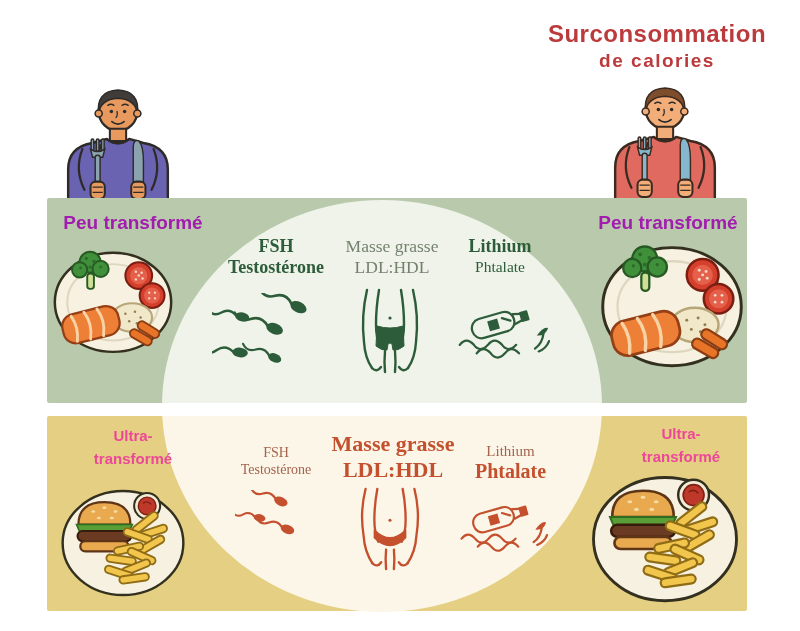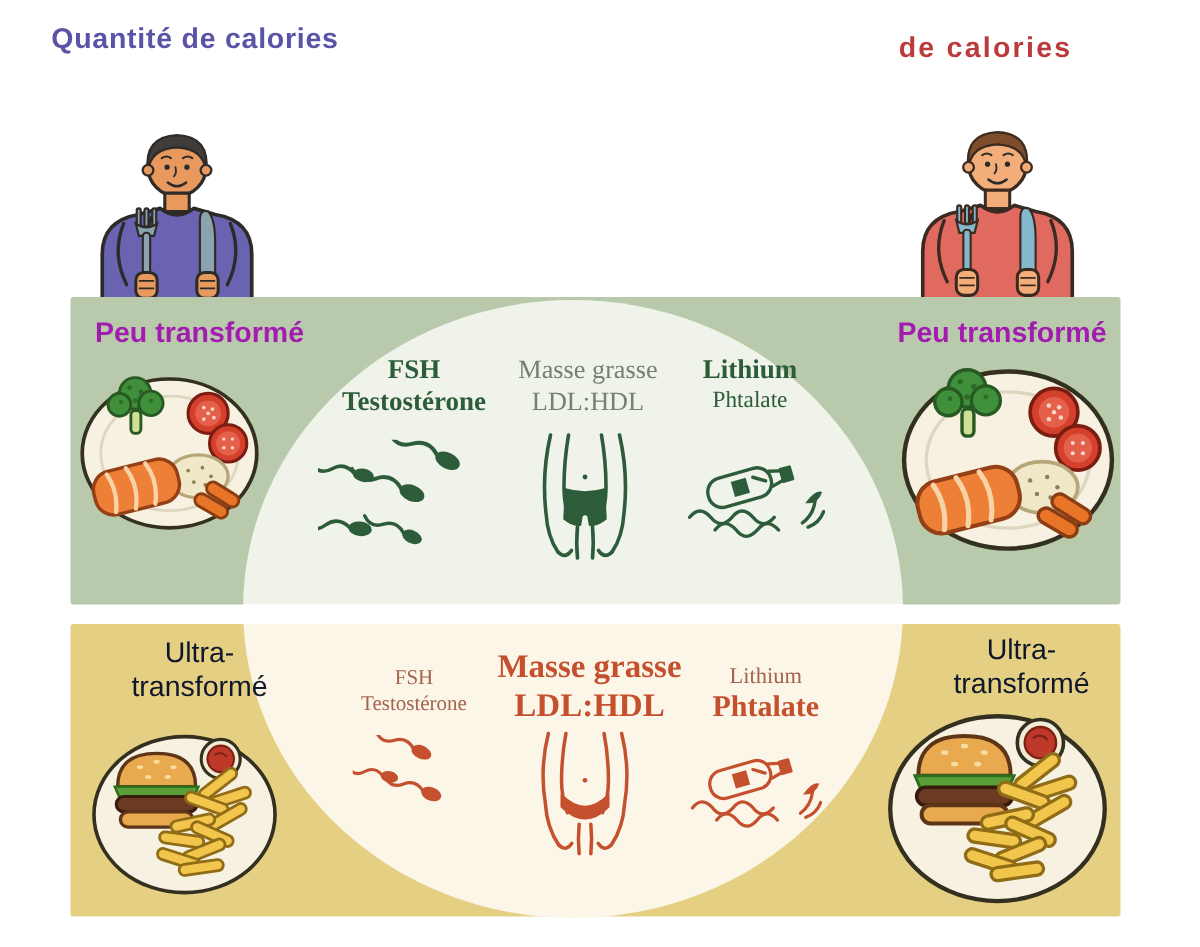--- a/index.html
+++ b/index.html
@@ -28,21 +28,21 @@
   .big-circle{
     left:162px;top:200px;width:440px;height:412px;border-radius:50%;z-index:3;
     background:linear-gradient(180deg,
       #eff3e9 0%, #eff3e9 49.27%,
       #ffffff 49.27%, #ffffff 52.43%,
       #fbf6e8 52.43%, #fbf6e8 100%);
   }
 
   
   .lbl-peu{font-size:19px;font-weight:700;color:#a21caf;z-index:4;}
-  .lbl-ultra{font-size:19px;font-weight:400;color:#0f172a;line-height:23px;z-index:4;}
+  .lbl-ultra{font-size:15px;font-weight:700;color:#ec4899;line-height:23px;z-index:4;}
 
   
   .cg{z-index:4;font-family:Liberation Serif, serif;}
   .cg-top-bold{color:#2d5c3a;font-weight:700;font-size:18px;line-height:21px;}
   .cg-top-gray{color:#75816f;font-weight:400;font-size:17.5px;line-height:21px;}
   .cg-top-mix .l1{color:#2d5c3a;font-weight:700;font-size:18px;line-height:21px;}
   .cg-top-mix .l2{color:#2d5c3a;font-weight:400;font-size:15.5px;line-height:19px;}
   .cg-bot-small{color:#a5634e;font-weight:400;font-size:14px;line-height:17px;}
   .cg-bot-bold{color:#c4502e;font-weight:700;font-size:22px;line-height:26px;}
   .cg-bot-mix .l1{color:#a5634e;font-weight:400;font-size:15px;line-height:18px;}
@@ -255,24 +255,24 @@
     <path d="M84 58 Q92 52 93 42"></path>
     <path d="M88 61 Q96 58 99 50"></path>
   </g>
   <path d="M86 44 Q93 34 98 36 Q95 45 86 44 Z" fill="var(--c)"></path>
 </symbol>
 
 </defs>
 </svg>
 
 <div class="abs ctr title-left" style="left:4px;top:16px;width:252px;">
-  <div class="t1">Quantité de calories</div>
 </div>
 
 <div class="abs ctr title-right" style="left:528px;top:20px;width:258px;">
+  <div class="t1">Surconsommation</div>
   <div class="t2">de calories</div>
 </div>
 
 <svg class="abs ill z1" style="left:62px;top:84px;width:112px;height:120px;--skin:#e8995e;--hair:#3f3c39;--sweater:#6a63b2;--cutlery:#8aa3ae;--ol:#2e2a28;">
   <use href="#sym-person" xlink:href="#sym-person" width="100%" height="100%"></use>
 </svg>
 
 <svg class="abs ill z1" style="left:609px;top:82px;width:112px;height:120px;--skin:#f2ad79;--hair:#7e4e2c;--sweater:#e06a60;--cutlery:#85b8cc;--ol:#3a2a20;">
   <use href="#sym-person" xlink:href="#sym-person" width="100%" height="100%"></use>
 </svg>

